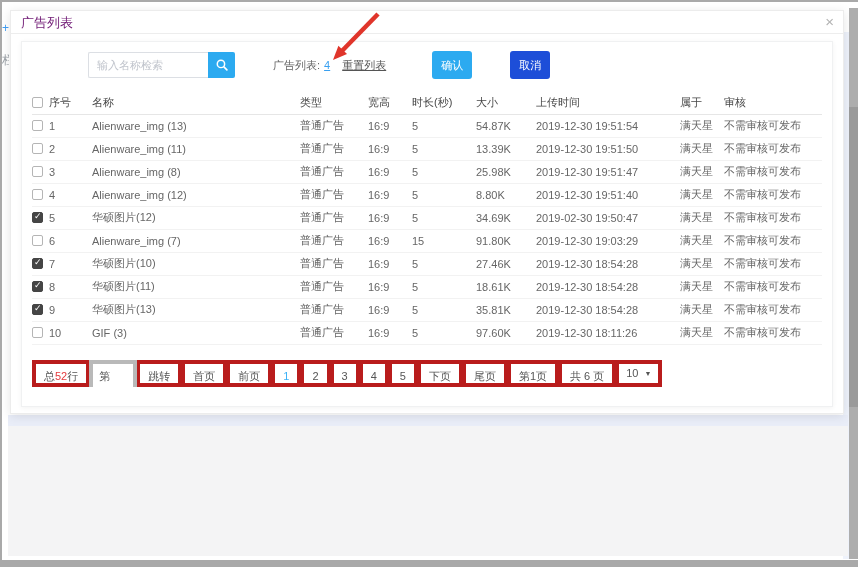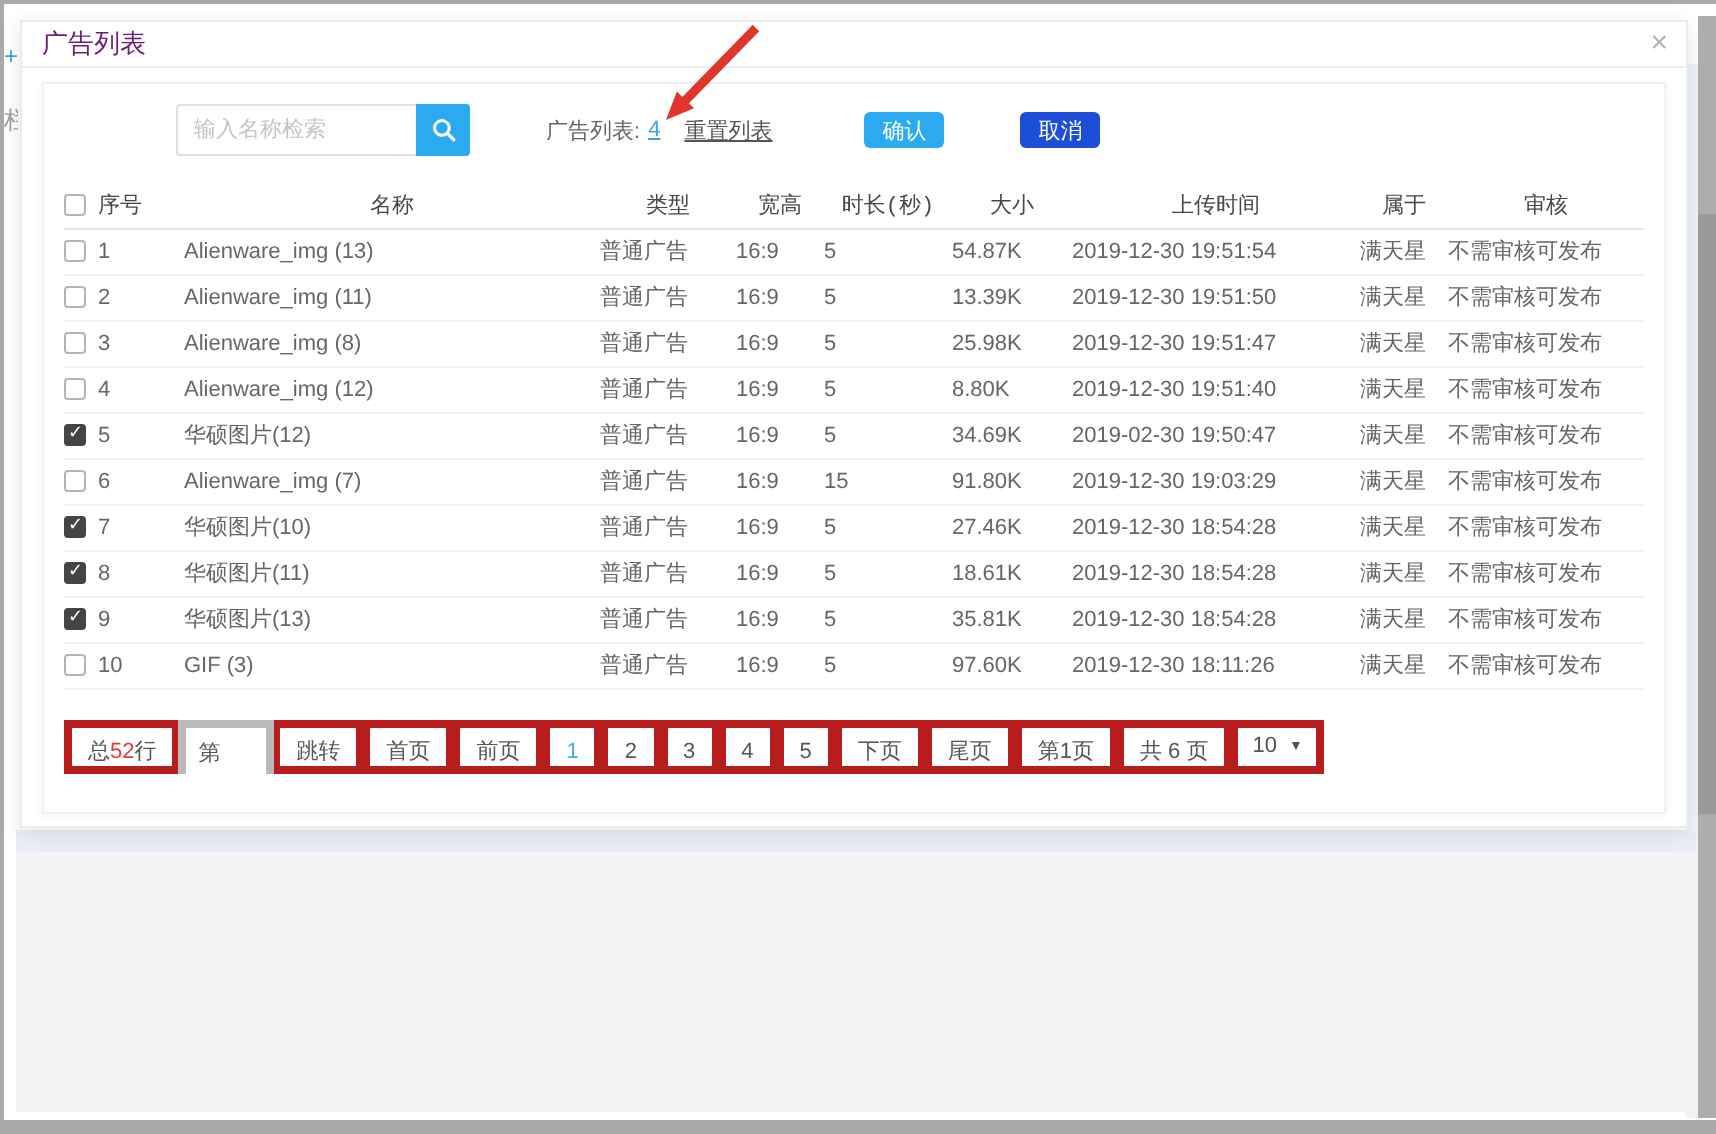--- a/index.html
+++ b/index.html
@@ -37,31 +37,31 @@
   .search-group { display:flex; margin-left:56px; }
   .search-input { width:120px; height:26px; border:1px solid #dcdfe4; border-right:none;
                   border-radius:2px 0 0 2px; padding:0 8px; font-size:11px; color:#666; outline:none;
                   font-family:"Liberation Sans","DejaVu Sans",sans-serif; }
   .search-input::placeholder { color:#c0c4cc; }
   .search-btn { width:27px; height:26px; background:#2caaf0; border:none; border-radius:0 2px 2px 0;
                 display:flex; align-items:center; justify-content:center; cursor:pointer; }
   .list-label-group { margin-left:38px; font-size:11px; color:#666; display:flex; align-items:center; }
   .list-count { color:#3aa0f0; text-decoration:underline; margin-left:4px; }
   .reset-link { color:#555; text-decoration:underline; margin-left:12px; cursor:pointer; }
-  .btn { height:18px; padding:0 9px; border:none; border-radius:3px; font-size:11px; color:#fff; cursor:pointer;
+  .btn { height:28px; padding:0 9px; border:none; border-radius:3px; font-size:11px; color:#fff; cursor:pointer;
          font-family:"Liberation Sans","DejaVu Sans",sans-serif; }
   .btn-confirm { background:#2caaf0; margin-left:46px; }
   .btn-cancel  { background:#1d4ed8; margin-left:38px; }
 
   
   .arrow-svg { position:absolute; left:285px; top:0; width:110px; height:70px; z-index:5; pointer-events:none; }
 
   
   table.ad-table { width:100%; border-collapse:collapse; table-layout:fixed; font-size:11px; }
-  .ad-table th { text-align:center; color:#474747; font-weight:400; height:22px; border-bottom:1px solid #e6e6e6;font-family:Liberation Mono, monospace; }
+  .ad-table th { text-align:left; color:#474747; font-weight:400; height:22px; border-bottom:1px solid #e6e6e6; }
   .ad-table td { color:#666; height:23px; border-bottom:1px solid #f2f2f2; overflow:hidden; white-space:nowrap; }
   .c-idx { width:60px; } .c-name { width:208px; } .c-type { width:68px; } .c-ratio { width:44px; }
   .c-dur { width:64px; } .c-size { width:60px; } .c-time { width:144px; } .c-own { width:44px; }
   .idx-wrap { display:flex; align-items:center; gap:6px; }
   .cb { display:inline-block; width:11px; height:11px; border:1px solid #b5b5b5; border-radius:2px;
         background:#fff; flex:0 0 auto; position:relative; cursor:pointer; }
   .cb.checked { background:#454545; border-color:#454545; }
   .cb.checked::after { content:"✓"; position:absolute; left:1px; top:-2px; color:#fff; font-size:9px; }
 
   

